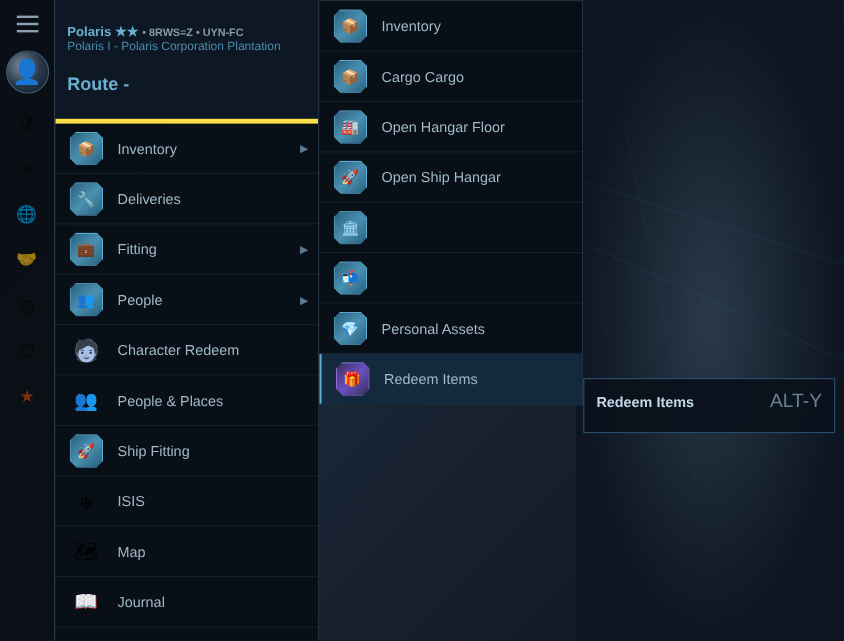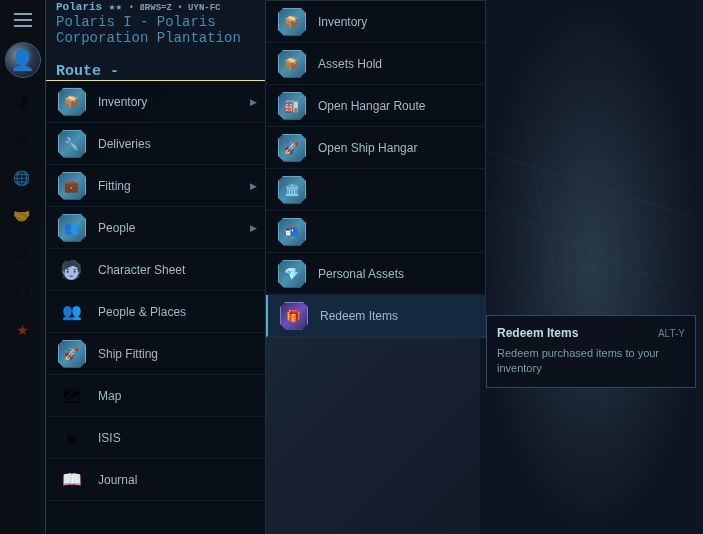--- a/index.html
+++ b/index.html
@@ -99,34 +99,33 @@
       top: 0; left: 46px;
       width: 220px;
       height: 534px;
       background: rgba(8,14,22,0.97);
       border-right: 1px solid #1e3040;
       z-index: 9;
     }
 
     
     .location-bar {
-      padding: 0 10px;
+      padding: 20px 10px;
       background: rgba(15,25,38,0.9);
-      border-bottom: 1px solid #fde047;
+      border-bottom: 4px solid #fde047;
       min-height: 70px;
-      font-family: Liberation Mono, monospace;
     }
     .location-title {
       color: #6ab0d0;
       font-size: 11px;
       font-weight: bold;
     }
     .location-name {
       color: #4a8aaa;
-      font-size: 14px;
+      font-size: 10px;
       margin-top: 1px;
     }
     .location-status {
       color: #8a6040;
       font-size: 9px;
     }
     .location-route {
       color: #6ab0d0;
       font-size: 15px;
       margin-top: 17px;
@@ -242,21 +241,21 @@
       align-items: center;
       margin-bottom: 6px;
     }
     .tooltip-title {
       color: #c0d8e8;
       font-size: 12px;
       font-weight: bold;
     }
     .tooltip-shortcut {
       color: #6a8090;
-      font-size: 10px;
+      font-size: 16px;
     }
     .tooltip-desc {
       color: #7a9aaa;
       font-size: 11px;
       line-height: 1.4;
     }
 
     
     .bg-lines {
       position: absolute;
@@ -358,53 +357,53 @@
     <div class="menu-item-icon">
       <div class="icon-box">👥</div>
     </div>
     <span class="menu-item-label">People</span>
   </div>
 
   <div class="menu-item">
     <div class="menu-item-icon">
       <span class="icon-person">🧑</span>
     </div>
-    <span class="menu-item-label">Character Sheet</span>
+    <span class="menu-item-label">Character Redeem</span>
   </div>
 
   <div class="menu-item">
     <div class="menu-item-icon">
       <span class="icon-people">👥</span>
     </div>
     <span class="menu-item-label">People &amp; Places</span>
   </div>
 
   <div class="menu-item">
     <div class="menu-item-icon">
       <div class="icon-box">🚀</div>
     </div>
     <span class="menu-item-label">Ship Fitting</span>
   </div>
 
   <div class="menu-item">
     <div class="menu-item-icon">
+      <span class="icon-isis">⊕</span>
+    </div>
+    <span class="menu-item-label">ISIS</span>
+  </div>
+
+  <div class="menu-item">
+    <div class="menu-item-icon">
       <span class="icon-map">🗺</span>
     </div>
     <span class="menu-item-label">Map</span>
   </div>
 
   <div class="menu-item">
     <div class="menu-item-icon">
-      <span class="icon-isis">⊕</span>
-    </div>
-    <span class="menu-item-label">ISIS</span>
-  </div>
-
-  <div class="menu-item">
-    <div class="menu-item-icon">
       <span class="icon-book">📖</span>
     </div>
     <span class="menu-item-label">Journal</span>
   </div>
 
 
   <div class="menu-item">
     
     
   </div>
@@ -415,28 +414,28 @@
     <div class="menu-item-icon">
       <div class="icon-box">📦</div>
     </div>
     <span class="submenu-item-label">Inventory</span>
   </div>
 
   <div class="submenu-item">
     <div class="menu-item-icon">
       <div class="icon-box">📦</div>
     </div>
-    <span class="submenu-item-label">Assets Hold</span>
+    <span class="submenu-item-label">Cargo Cargo</span>
   </div>
 
   <div class="submenu-item">
     <div class="menu-item-icon">
       <div class="icon-box">🏭</div>
     </div>
-    <span class="submenu-item-label">Open Hangar Route</span>
+    <span class="submenu-item-label">Open Hangar Floor</span>
   </div>
 
   <div class="submenu-item">
     <div class="menu-item-icon">
       <div class="icon-box">🚀</div>
     </div>
     <span class="submenu-item-label">Open Ship Hangar</span>
   </div>
 
   <div class="submenu-item">
@@ -464,14 +463,13 @@
     </div>
     <span class="submenu-item-label">Redeem Items</span>
   </div>
 </div>
 
 <div class="tooltip-box">
   <div class="tooltip-header">
     <span class="tooltip-title">Redeem Items</span>
     <span class="tooltip-shortcut">ALT-Y</span>
   </div>
-  <div class="tooltip-desc">Redeem purchased items to your inventory</div>
 </div>
 
 </body></html>

